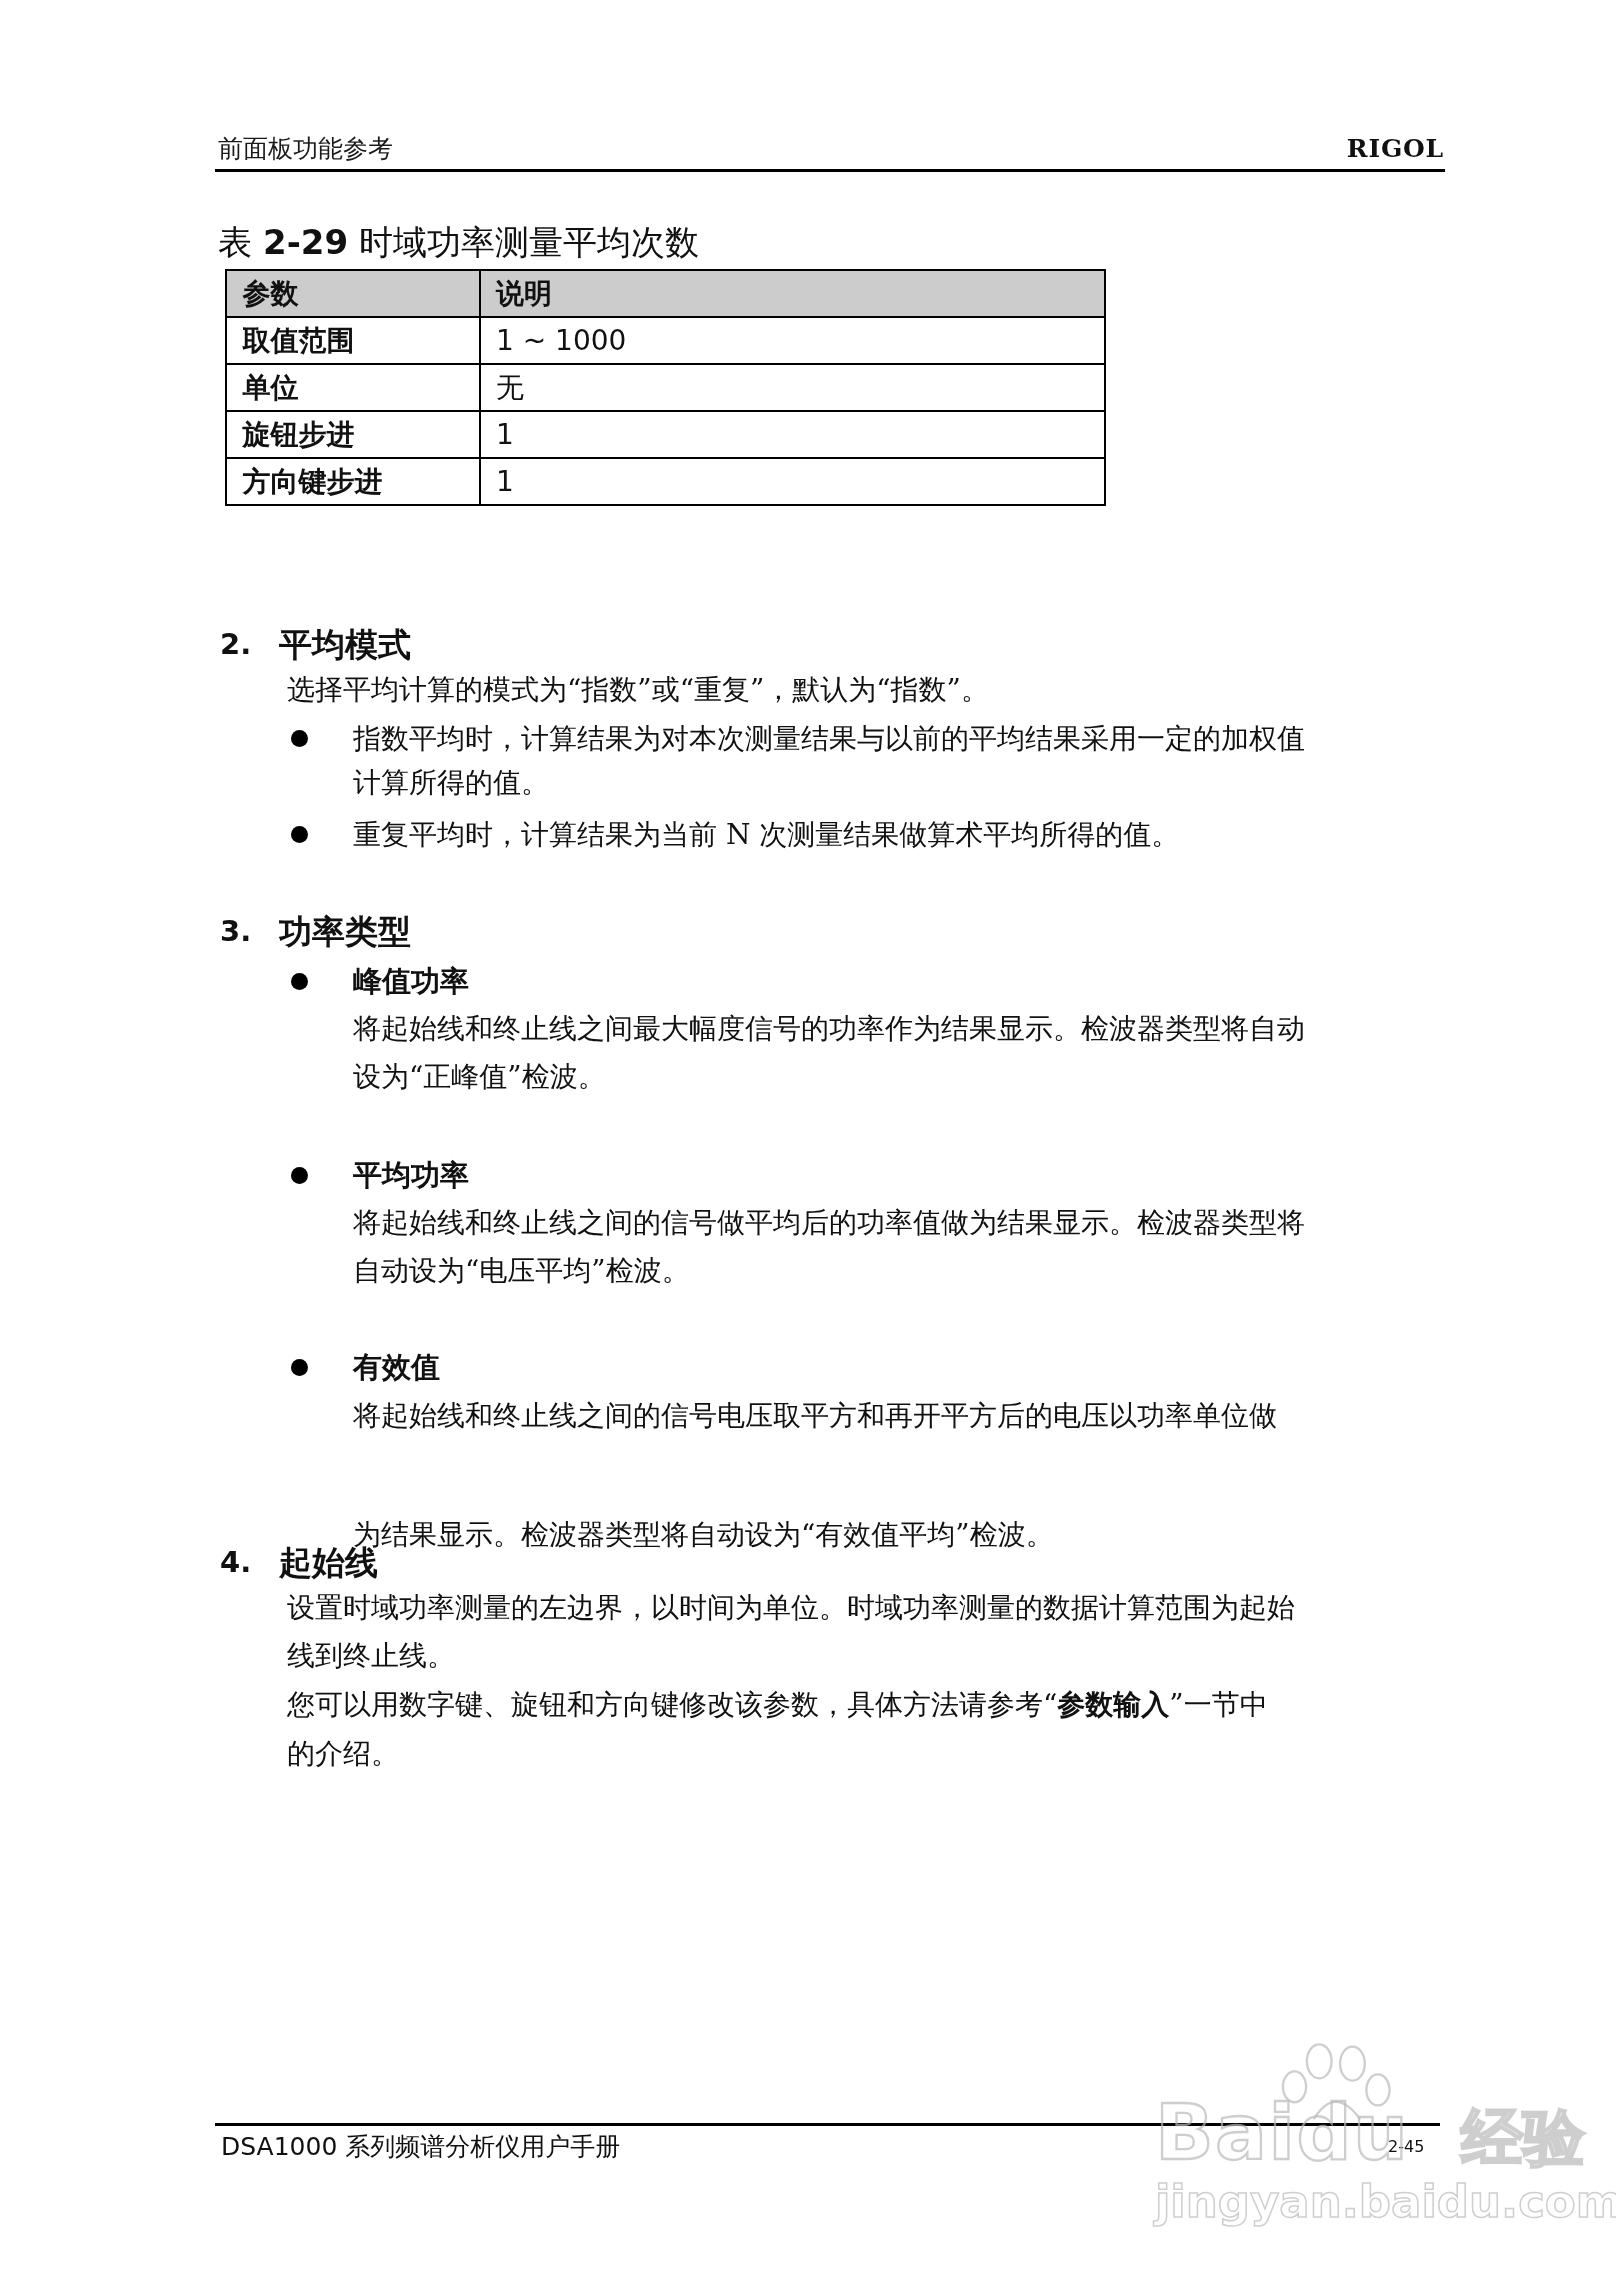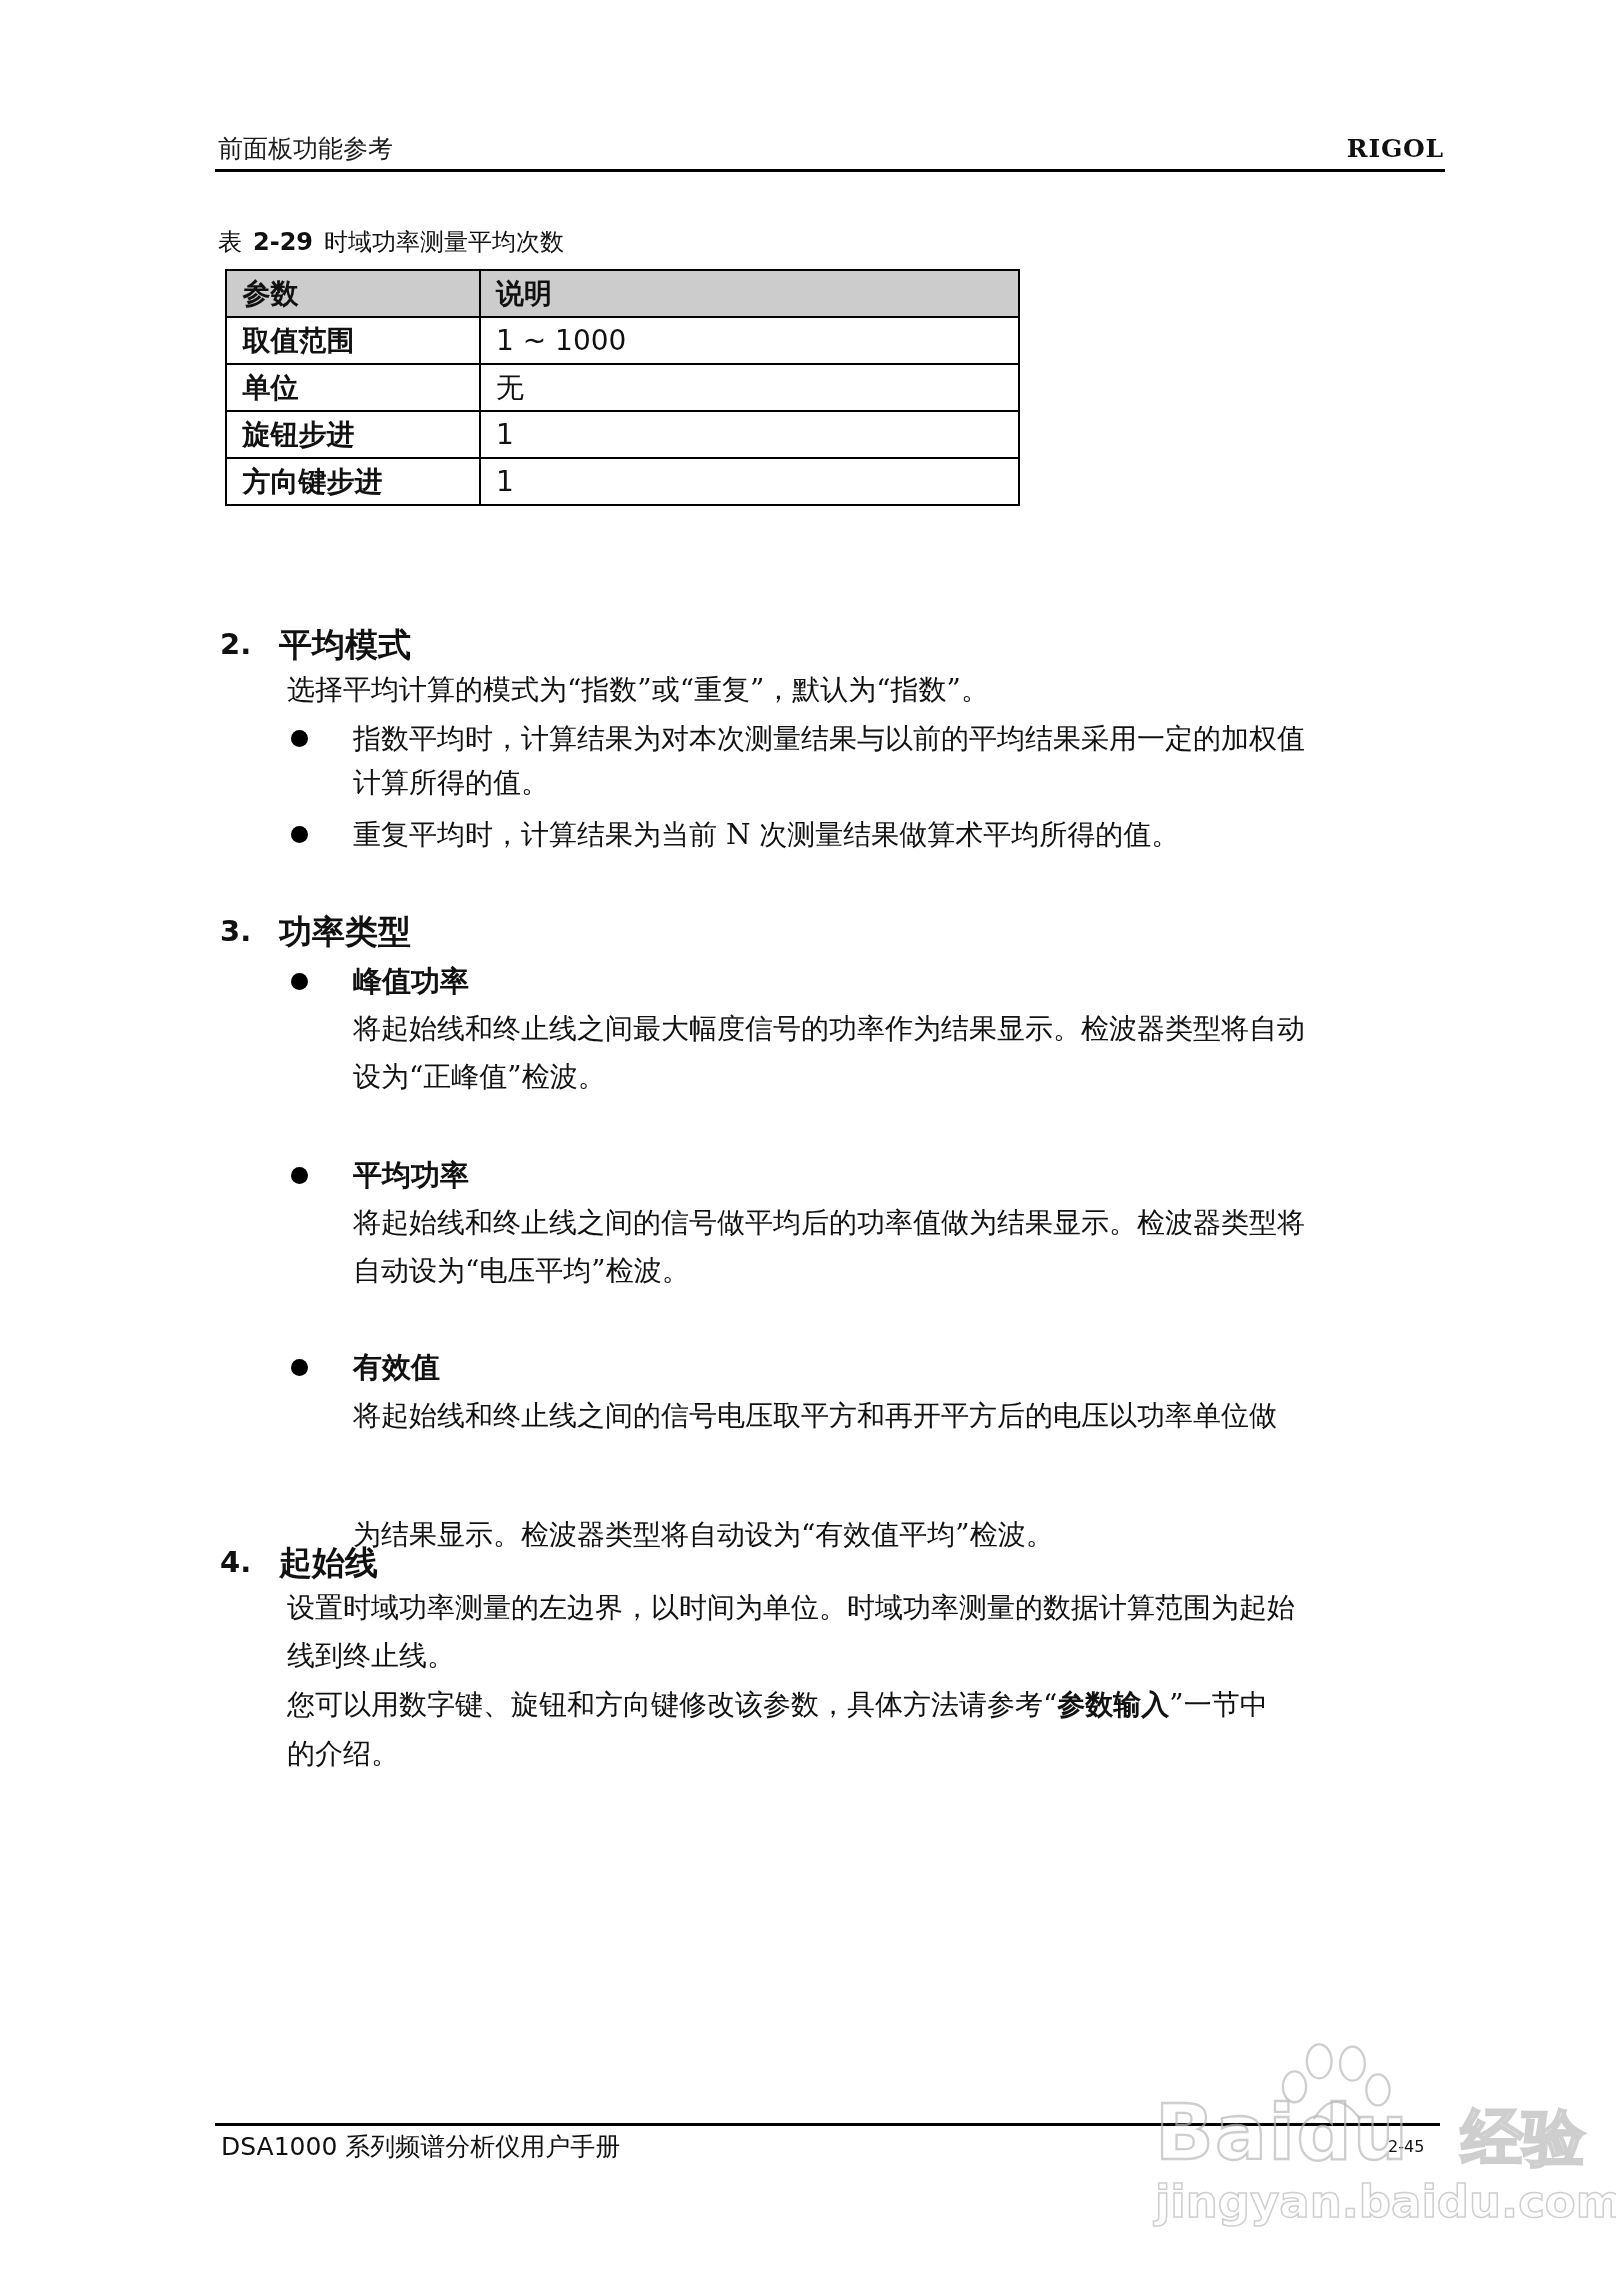--- a/index.html
+++ b/index.html
@@ -3,23 +3,23 @@
 <meta charset="utf-8">
 <style>
   html, body { margin: 0; padding: 0; background: #ffffff; }
   body { width: 1617px; height: 2284px; position: relative; overflow: hidden;
          font-family: "DejaVu Serif", "Liberation Serif", serif; color: #111; }
   .abs { position: absolute; }
   .hdr-left { left: 218px; top: 133px; font-size: 25px; line-height: 31px; color: #1a1a1a; }
   .hdr-right { right: 173px; top: 133px; font-size: 25px; line-height: 31px; font-weight: bold;
                font-family: "DejaVu Serif", serif; letter-spacing: 0.8px; }
   .rule { left: 215px; width: 1230px; height: 3.1px; background: #000; }
-  .caption { left: 218px; top: 225px; font-size: 24px; line-height: 34px; }
+  .caption { left: 218px; top: 225px; font-size: 34px; line-height: 34px; }
   .caption .num { font-family: "DejaVu Sans", sans-serif; font-weight: bold; margin: 0 11px; }
-  table.params { position: absolute; left: 225px; top: 269px; width: 795px; border-collapse: collapse;
+  table.params { position: absolute; left: 225px; top: 269px; width: 881px; border-collapse: collapse;
                  font-size: 28px; }
   table.params td, table.params th { border: 2.3px solid #000; height: 45px; padding: 0 0 0 15.5px;
                  text-align: left; vertical-align: middle; }
   table.params th { background: #cccccc; font-weight: bold; font-family: "DejaVu Sans", sans-serif; }
   table.params td.k { font-weight: bold; font-family: "DejaVu Sans", sans-serif; width: 236px; }
   table.params td.v { font-family: "DejaVu Sans", sans-serif; }
   table.params td.v.cjk { font-family: "DejaVu Serif", serif; }
   table.params .colk { width: 236px; }
   .sec-num { left: 220px; font-size: 29px; font-weight: bold; font-family: "DejaVu Sans", sans-serif; line-height: 37px; }
   .sec-title { left: 279px; font-size: 33px; font-weight: bold; font-family: "DejaVu Sans", sans-serif; line-height: 37px; }

